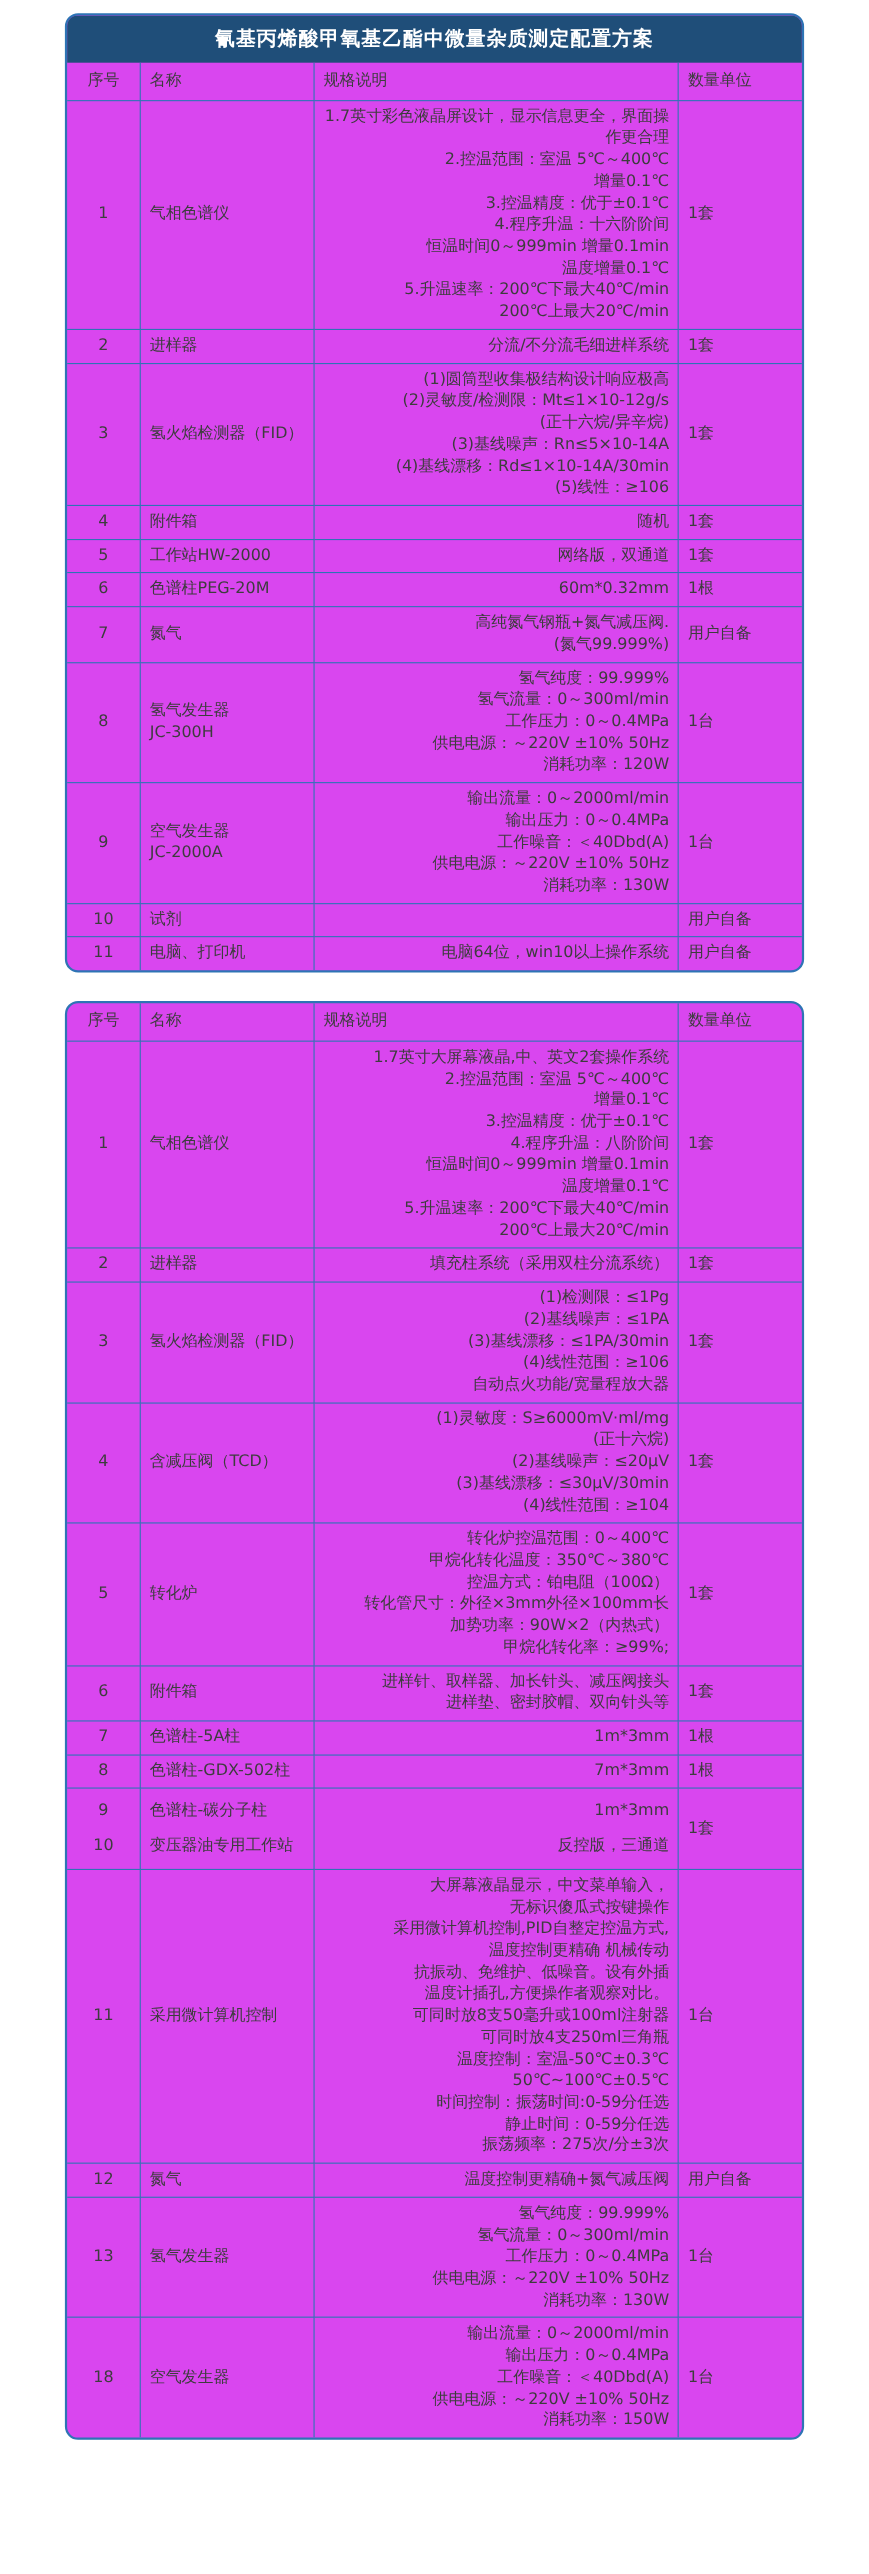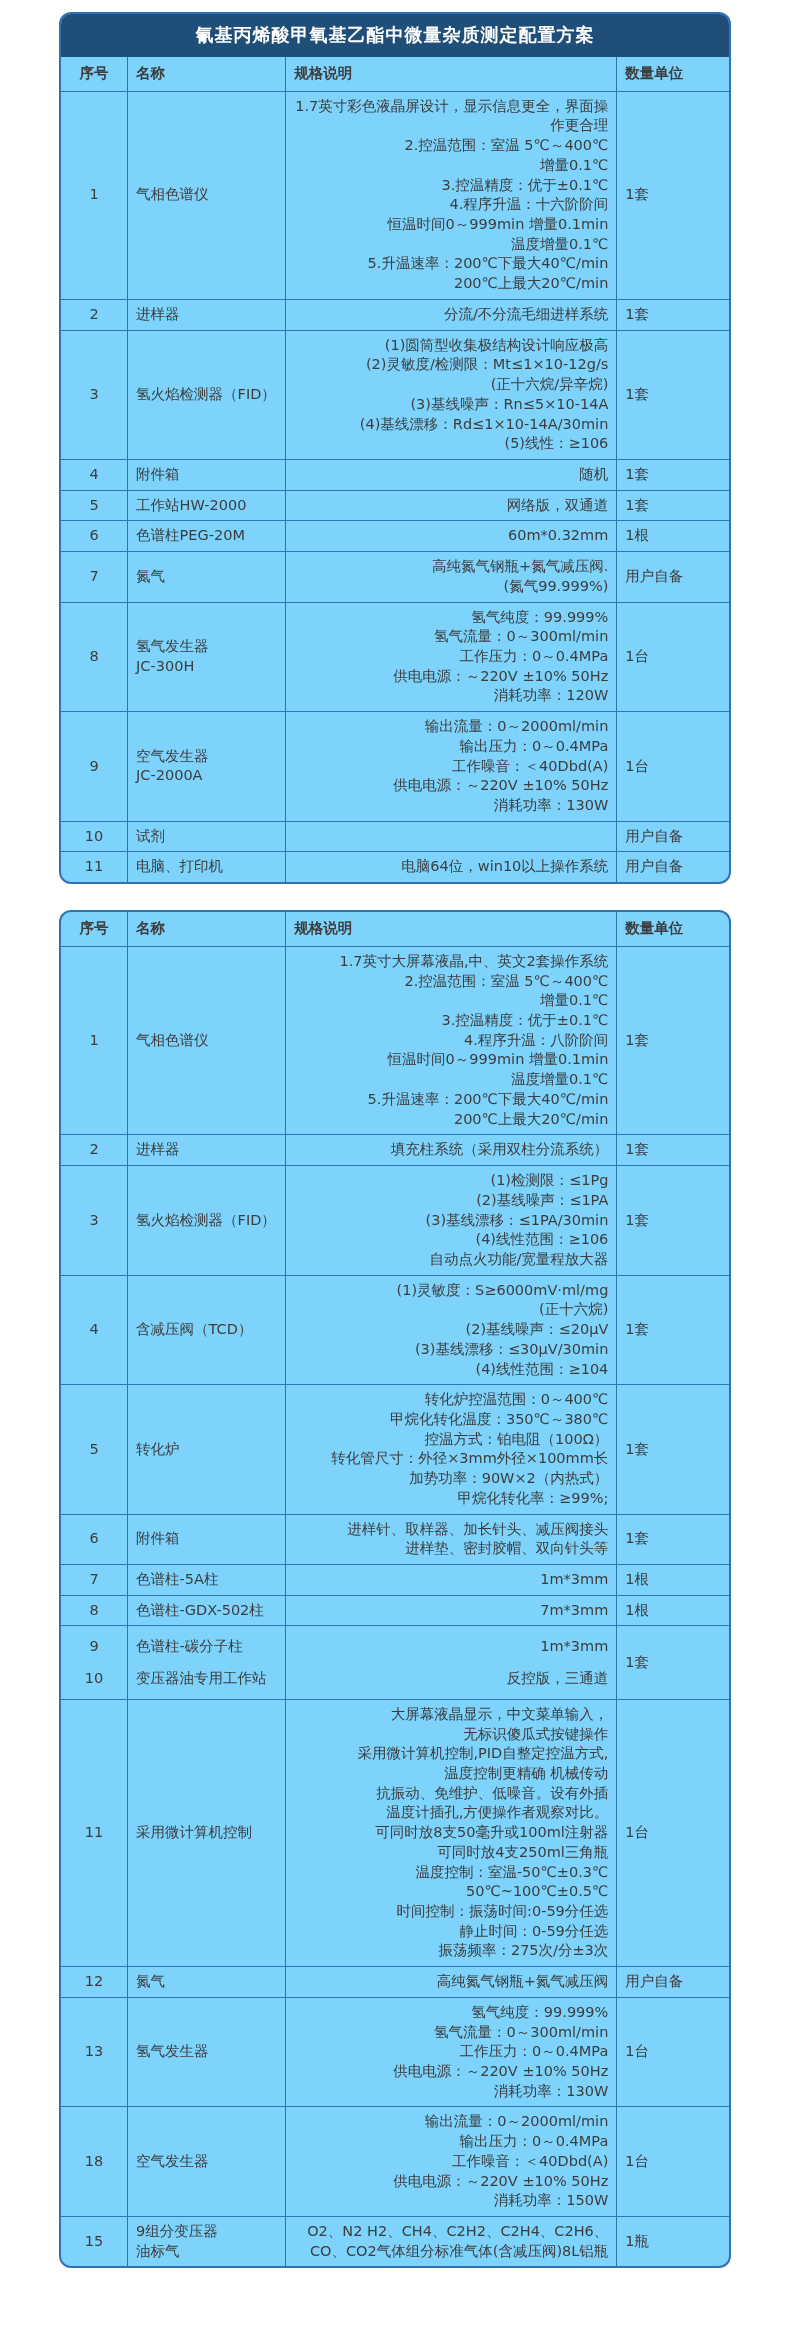--- a/index.html
+++ b/index.html
@@ -16,21 +16,21 @@
   }
   .page {
     padding-top: 12px;
   }
   .table-card {
     width: 668px;
     margin: 0 auto 26px 59px;
     border: 2px solid #2e74b5;
     border-radius: 12px;
     overflow: hidden;
-    background: #7dd3fc;
+    background: #d946ef;
   }
   .table-title {
     background: #1f4e79;
     color: #ffffff;
     font-size: 18px;
     font-weight: bold;
     text-align: center;
     padding: 9px 4px 10px 4px;
     letter-spacing: 1px;
   }
@@ -43,21 +43,21 @@
     border: 1.6px solid #2e74b5;
     font-size: 14.5px;
     line-height: 1.36;
     padding: 5px 8px;
     vertical-align: middle;
     white-space: pre-line;
     word-break: break-word;
     color: #3d3d3d;
   }
   .spec-table th {
-    font-weight: bold;
+    font-weight: normal;
     text-align: left;
     padding-top: 7px;
     padding-bottom: 7px;
   }
   
   .spec-table tr > *:first-child { border-left: none; }
   .spec-table tr > *:last-child  { border-right: none; }
   .spec-table thead tr > * { border-top: none; }
   .spec-table tbody tr:last-child > * { border-bottom: none; }
 
@@ -284,21 +284,21 @@
 温度控制：室温-50℃±0.3℃
 50℃~100℃±0.5℃
 时间控制：振荡时间:0-59分任选
 静止时间：0-59分任选
 振荡频率：275次/分±3次</td>
             <td class="col-qty">1台</td>
           </tr>
           <tr>
             <td class="col-no">12</td>
             <td class="col-name">氮气</td>
-            <td class="col-spec">高纯氮气钢瓶+氮气减压阀</td>
+            <td class="col-spec">温度控制更精确+氮气减压阀</td>
             <td class="col-qty">用户自备</td>
           </tr>
           <tr>
             <td class="col-no">13</td>
             <td class="col-name">氢气发生器</td>
             <td class="col-spec">氢气纯度：99.999%
 氢气流量：0～300ml/min
 工作压力：0～0.4MPa
 供电电源：～220V ±10% 50Hz
 消耗功率：130W</td>
@@ -307,24 +307,17 @@
           <tr>
             <td class="col-no">18</td>
             <td class="col-name">空气发生器</td>
             <td class="col-spec">输出流量：0～2000ml/min
 输出压力：0～0.4MPa
 工作噪音：＜40Dbd(A)
 供电电源：～220V ±10% 50Hz
 消耗功率：150W</td>
             <td class="col-qty">1台</td>
           </tr>
-          <tr>
-            <td class="col-no">15</td>
-            <td class="col-name">9组分变压器
-油标气</td>
-            <td class="col-spec">O2、N2 H2、CH4、C2H2、C2H4、C2H6、CO、CO2气体组分标准气体(含减压阀)8L铝瓶</td>
-            <td class="col-qty">1瓶</td>
-          </tr>
         </tbody>
     </table>
   </section>
 
 </div>
 
 </body></html>

